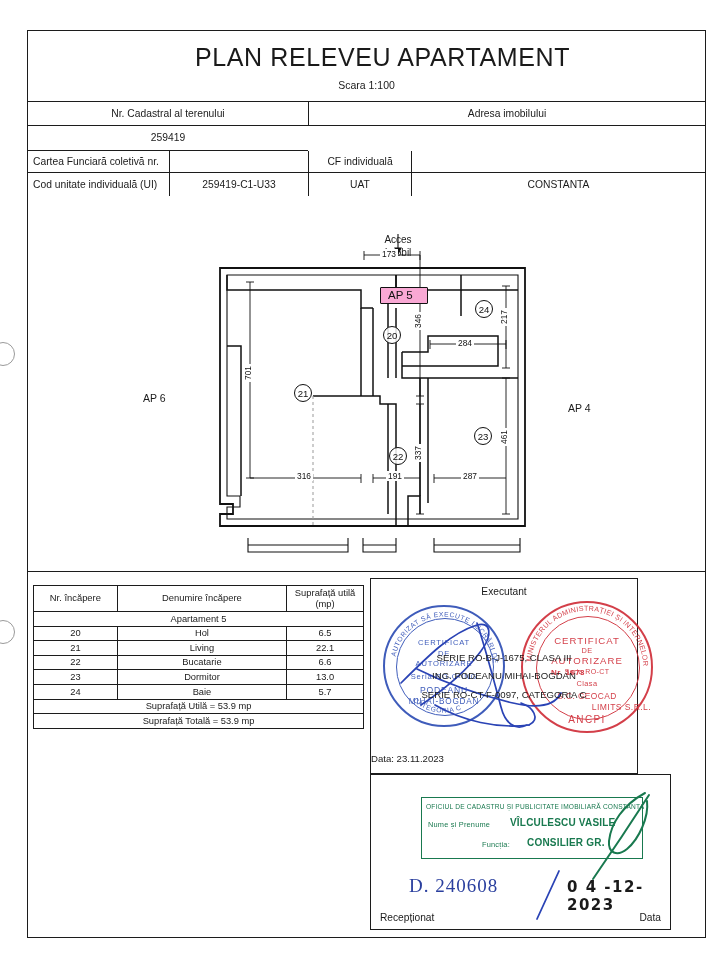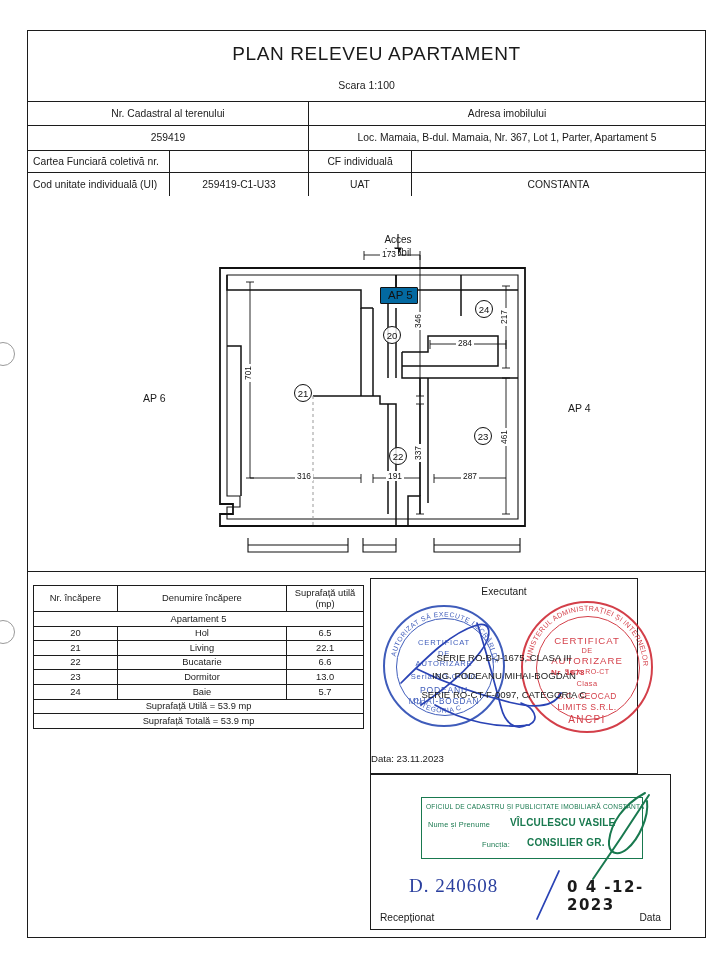--- a/index.html
+++ b/index.html
@@ -24,23 +24,23 @@
   }
   
   .title-row {
     position: absolute;
     left: 28px; top: 31px;
     width: 677px; height: 71px;
     border-bottom: 1.4px solid #1c1c1c;
   }
   .doc-title {
     position: absolute;
-    left: 10px; top: 12px; width: 100%;
+    left: 16px; top: 12px; width: 100%;
     text-align: center;
-    font-size: 19px;
+    font-size: 25px;
     letter-spacing: .6px;
     color: #1a1a1a;
   }
   .doc-scale {
     position: absolute;
     left: 0; top: 48px; width: 100%;
     text-align: center;
     font-size: 10.5px;
     color: #1a1a1a;
   }
@@ -81,24 +81,24 @@
   .acces-label {
     position: absolute;
     font-size: 10px;
     color: #1a1a1a;
     text-align: center;
     line-height: 1.25;
   }
   .ap5-box {
     position: absolute;
     border: 1.7px solid #111;
-    padding: 1px 4px 2px 7px;
+    padding: 1px 14px 2px 7px;
     font-size: 11.5px;
     color: #111;
-    background: #0369a1;
+    background: #f9a8d4;
     border-radius: 1px;
   }
   .rnum {
     position: absolute;
     width: 18px; height: 18px;
     border: 1.1px solid #111;
     border-radius: 50%;
     font-size: 9.6px;
     color: #111;
     display: flex; align-items: center; justify-content: center;
@@ -267,21 +267,20 @@
     <div class="doc-title">PLAN RELEVEU APARTAMENT</div>
     <div class="doc-scale">Scara 1:100</div>
   </div>
 
   <div class="hdr">
 
     <div class="cell bb" style="left:0; top:0; width:280px; height:24px;">Nr. Cadastral al terenului</div>
     <div class="cell bb bl" style="left:280px; top:0; width:397px; height:24px;">Adresa imobilului</div>
 
     <div class="cell bb" style="left:0; top:24px; width:280px; height:25px;">259419</div>
-    <div class="cell bb bl" style="left:280px; top:24px; width:397px; height:25px;">Loc. Mamaia, B-dul. Mamaia, Nr. 367, Lot 1, Parter, Apartament 5</div>
 
     <div class="cell bb left" style="left:0; top:49px; width:141px; height:22px;">Cartea Funciară coletivă nr.</div>
     <div class="cell bb bl" style="left:141px; top:49px; width:139px; height:22px;"></div>
     <div class="cell bb bl" style="left:280px; top:49px; width:103px; height:22px;">CF individuală</div>
     <div class="cell bb bl" style="left:383px; top:49px; width:294px; height:22px;"></div>
 
     <div class="cell left" style="left:0; top:71px; width:141px; height:23px;">Cod unitate individuală (UI)</div>
     <div class="cell bl" style="left:141px; top:71px; width:139px; height:23px;">259419-C1-U33</div>
     <div class="cell bl" style="left:280px; top:71px; width:103px; height:23px;">UAT</div>
     <div class="cell bl" style="left:383px; top:71px; width:294px; height:23px;">CONSTANTA</div>
@@ -502,21 +501,21 @@
           <textPath href="#redarc" startOffset="3%">MINISTERUL ADMINISTRAȚIEI ȘI INTERNELOR</textPath>
         </text>
       </svg>
       <div class="t" style="top:32px; font-size:9.6px; letter-spacing:1px;">CERTIFICAT</div>
       <div class="t" style="top:43px; font-size:7.4px;">DE</div>
       <div class="t" style="top:52px; font-size:9.6px; letter-spacing:1px;">AUTORIZARE</div>
       <div class="t" style="top:65px; font-size:7px;">Seria RO-CT</div>
       <div class="t" style="top:65px; font-size:8px; font-weight:bold; left:28px; width:auto; text-align:right;">Nr. 1673</div>
       <div class="t" style="top:76px; font-size:7.4px;">Clasa</div>
       <div class="t" style="top:88px; font-size:8.4px;">S.C. GEOCAD</div>
-      <div class="t" style="top:99px; font-size:8.6px;">LIMITS S.R.L.</div>
+      <div class="t" style="top:99px; font-size:8.6px;text-align:right;">LIMITS S.R.L.</div>
       <div class="t" style="top:111px; font-size:10px; letter-spacing:1.4px;">ANCPI</div>
     </div>
 
     <div class="exec-line" style="top:73px;">SERIE RO-B-J-1675, CLASA III</div>
     <div class="exec-line" style="top:91px;">ING. PODEANU MIHAI-BOGDAN</div>
     <div class="exec-line" style="top:110px;">SERIE RO-CT-F-0097, CATEGORIA C</div>
     <div class="exec-date">Data: 23.11.2023</div>
 
     <svg class="sig" width="230" height="150" viewBox="0 0 230 150" style="left:10px; top:20px;">
       <g fill="none" stroke="#2a43b5" stroke-width="1.7" stroke-linecap="round">

